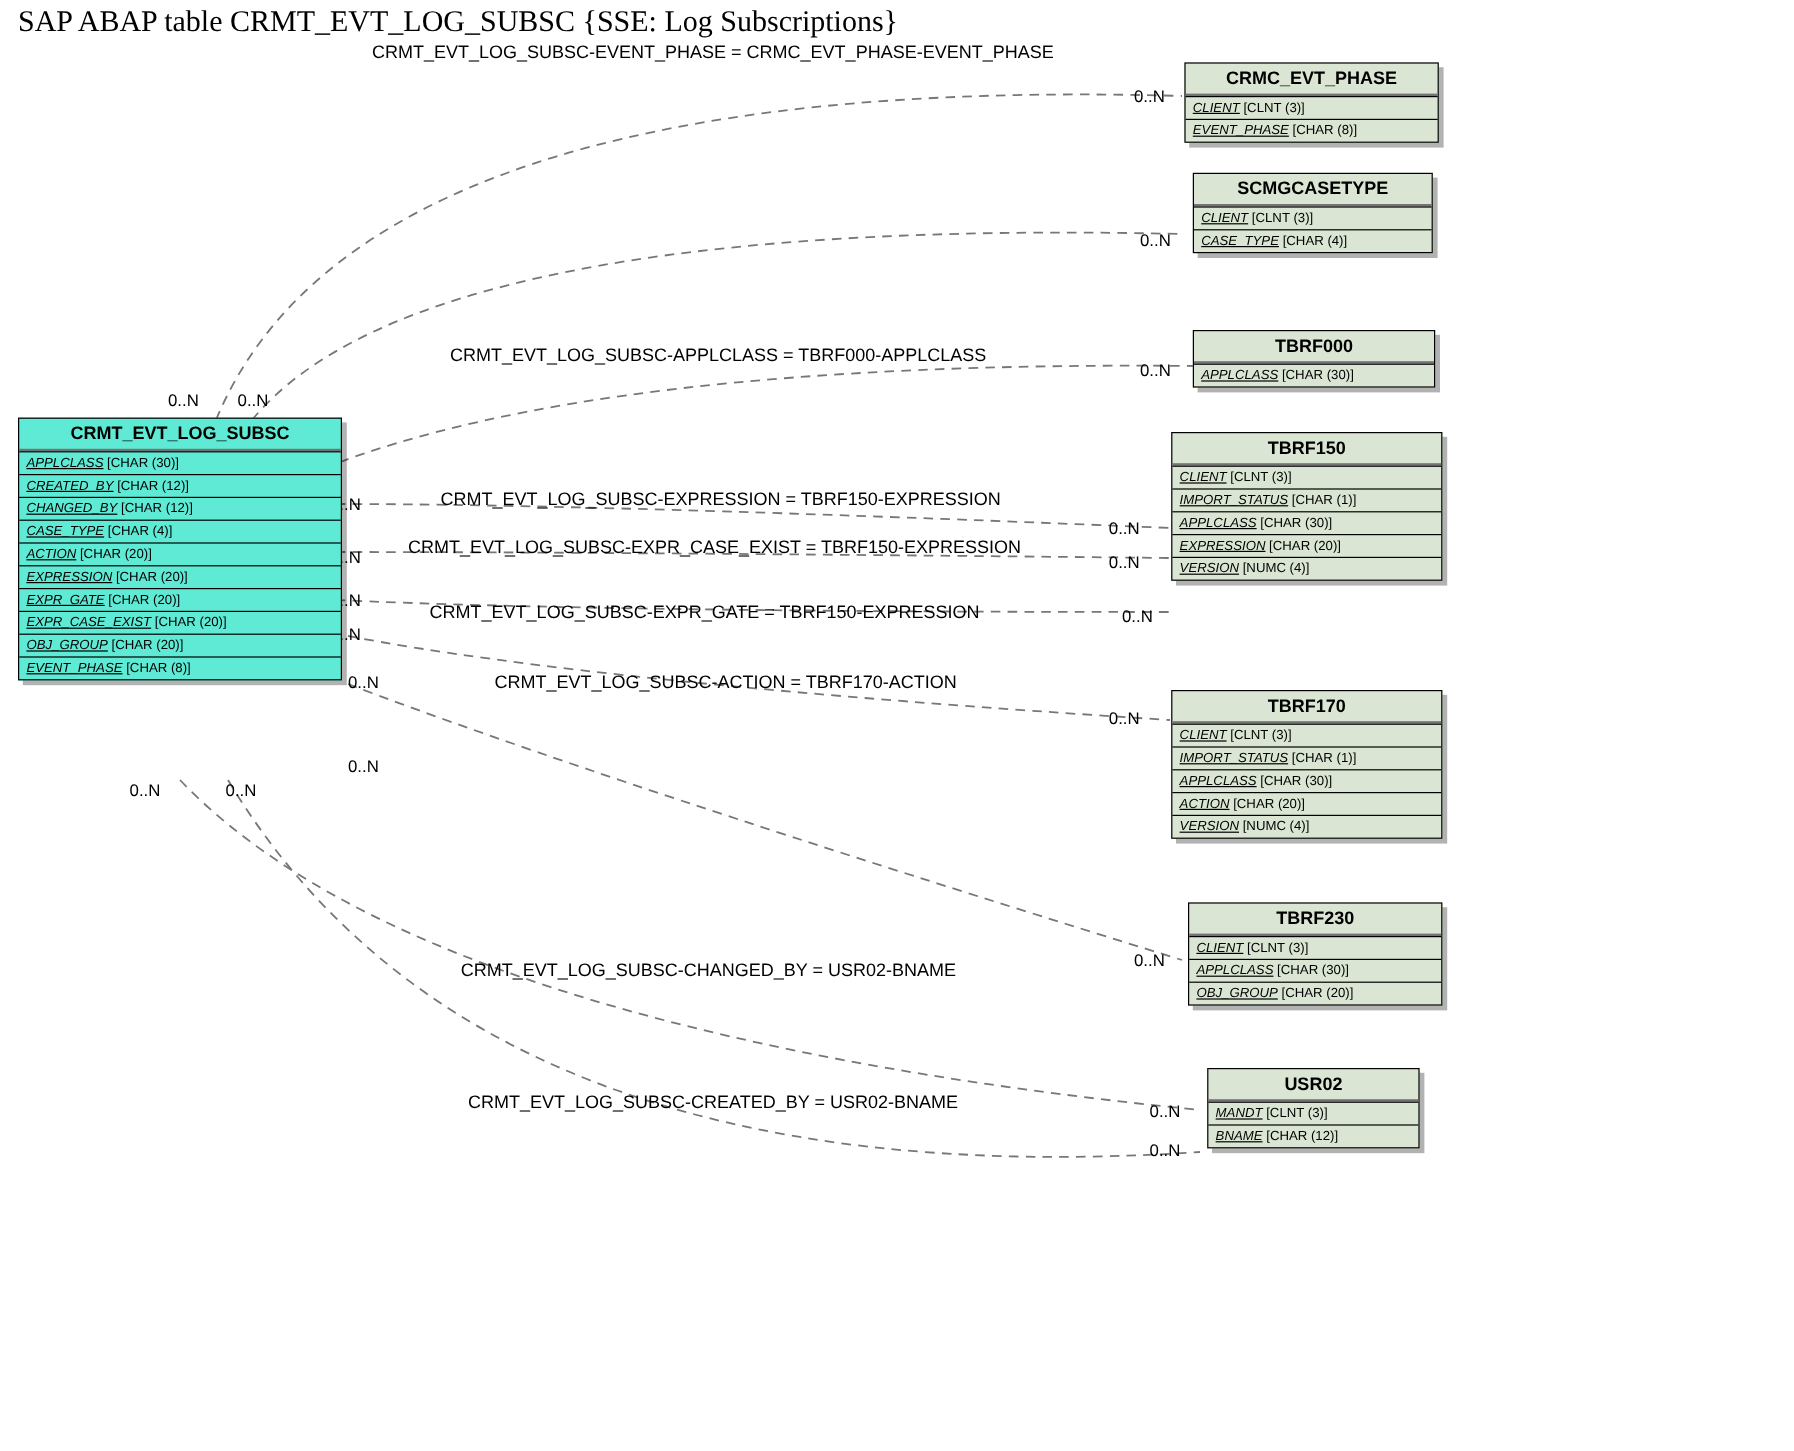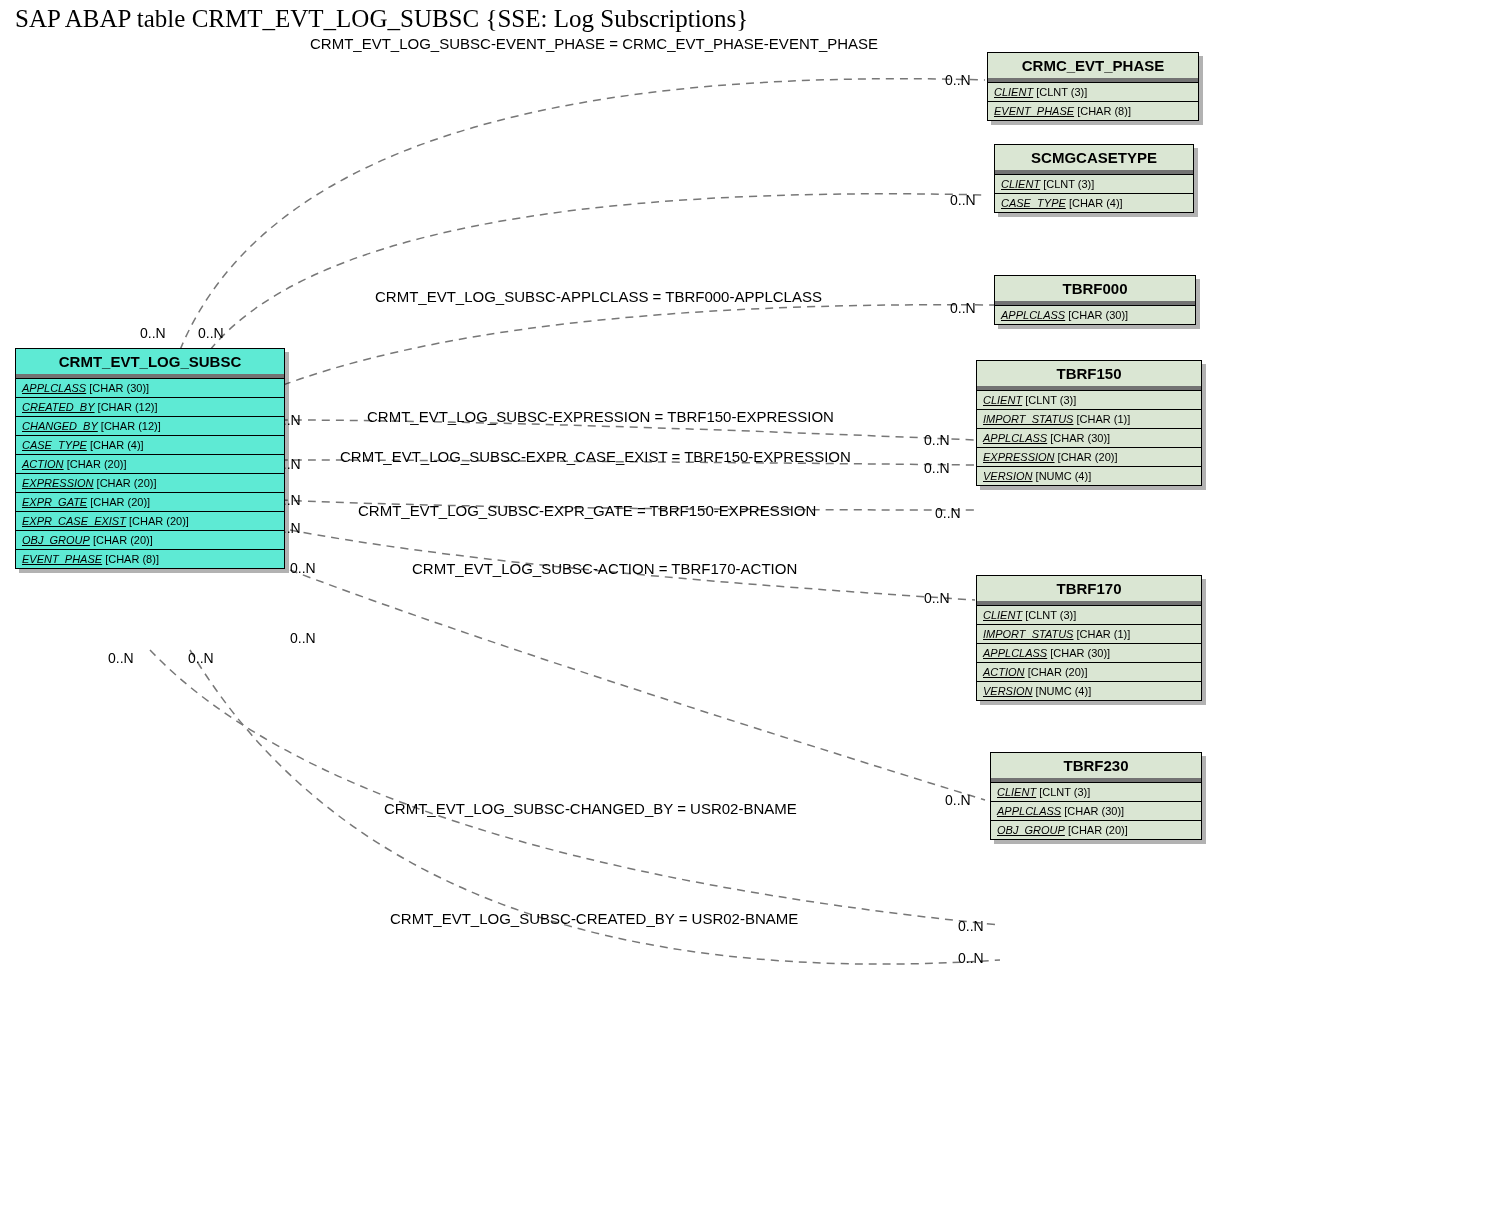--- a/index.html
+++ b/index.html
@@ -1,21 +1,21 @@
 <!DOCTYPE html>
 <html><head>
 <meta charset="utf-8">
 <style>
 body{margin:0;font-family:Verdana,Geneva,sans-serif;font-size:14px;background:#fff;color:#000}
 .canvas{position:relative;width:1495px;height:1209px}
 .title{position:absolute;left:15px;top:5px;font-family:Georgia,serif;font-size:25px}
 
 .table-box{position:absolute;border:1px solid #000;background:#dae6d3;box-shadow:4px 4px 0 rgba(0,0,0,.3)}
 .table-box.orange{background:#5eead4}
-.thead{border-bottom:4px solid #737373;text-align:center;font-weight:bold;padding:4px 8px;font-size:15px}
+.thead{border-bottom:2px solid #737373;text-align:center;font-weight:bold;padding:4px 8px;font-size:15px}
 .row{border-top:1px solid #000;padding:3px 6px;font-size:11px;white-space:nowrap}
 .row:first-of-type{border-top:none}
 .fname{font-style:italic;text-decoration:underline}
 
 .rel-label{position:absolute;font-size:15px;font-family:Verdana,sans-serif;text-align:left;white-space:nowrap}
 .card{position:absolute;font-size:14px;font-family:Verdana,sans-serif}
 
 svg.conn{position:absolute;left:0;top:0;width:1495px;height:1209px;pointer-events:none}
 svg.conn path{fill:none;stroke:#777;stroke-width:1.5;stroke-dasharray:8 6}
 </style>
@@ -117,14 +117,19 @@
   <div class="row"><span class="fname">VERSION</span> <span>[NUMC (4)]</span></div>
 </div>
 
 <div class="table-box" style="left:990px;top:752px;width:210px">
   <div class="thead">TBRF230</div>
   <div class="row"><span class="fname">CLIENT</span> <span>[CLNT (3)]</span></div>
   <div class="row"><span class="fname">APPLCLASS</span> <span>[CHAR (30)]</span></div>
   <div class="row"><span class="fname">OBJ_GROUP</span> <span>[CHAR (20)]</span></div>
 </div>
 
+<div class="table-box" style="left:1006px;top:890px;width:175px">
+  <div class="thead">USR02</div>
+  <div class="row"><span class="fname">MANDT</span> <span>[CLNT (3)]</span></div>
+  <div class="row"><span class="fname">BNAME</span> <span>[CHAR (12)]</span></div>
+</div>
 
 </div>
 
 </body></html>

